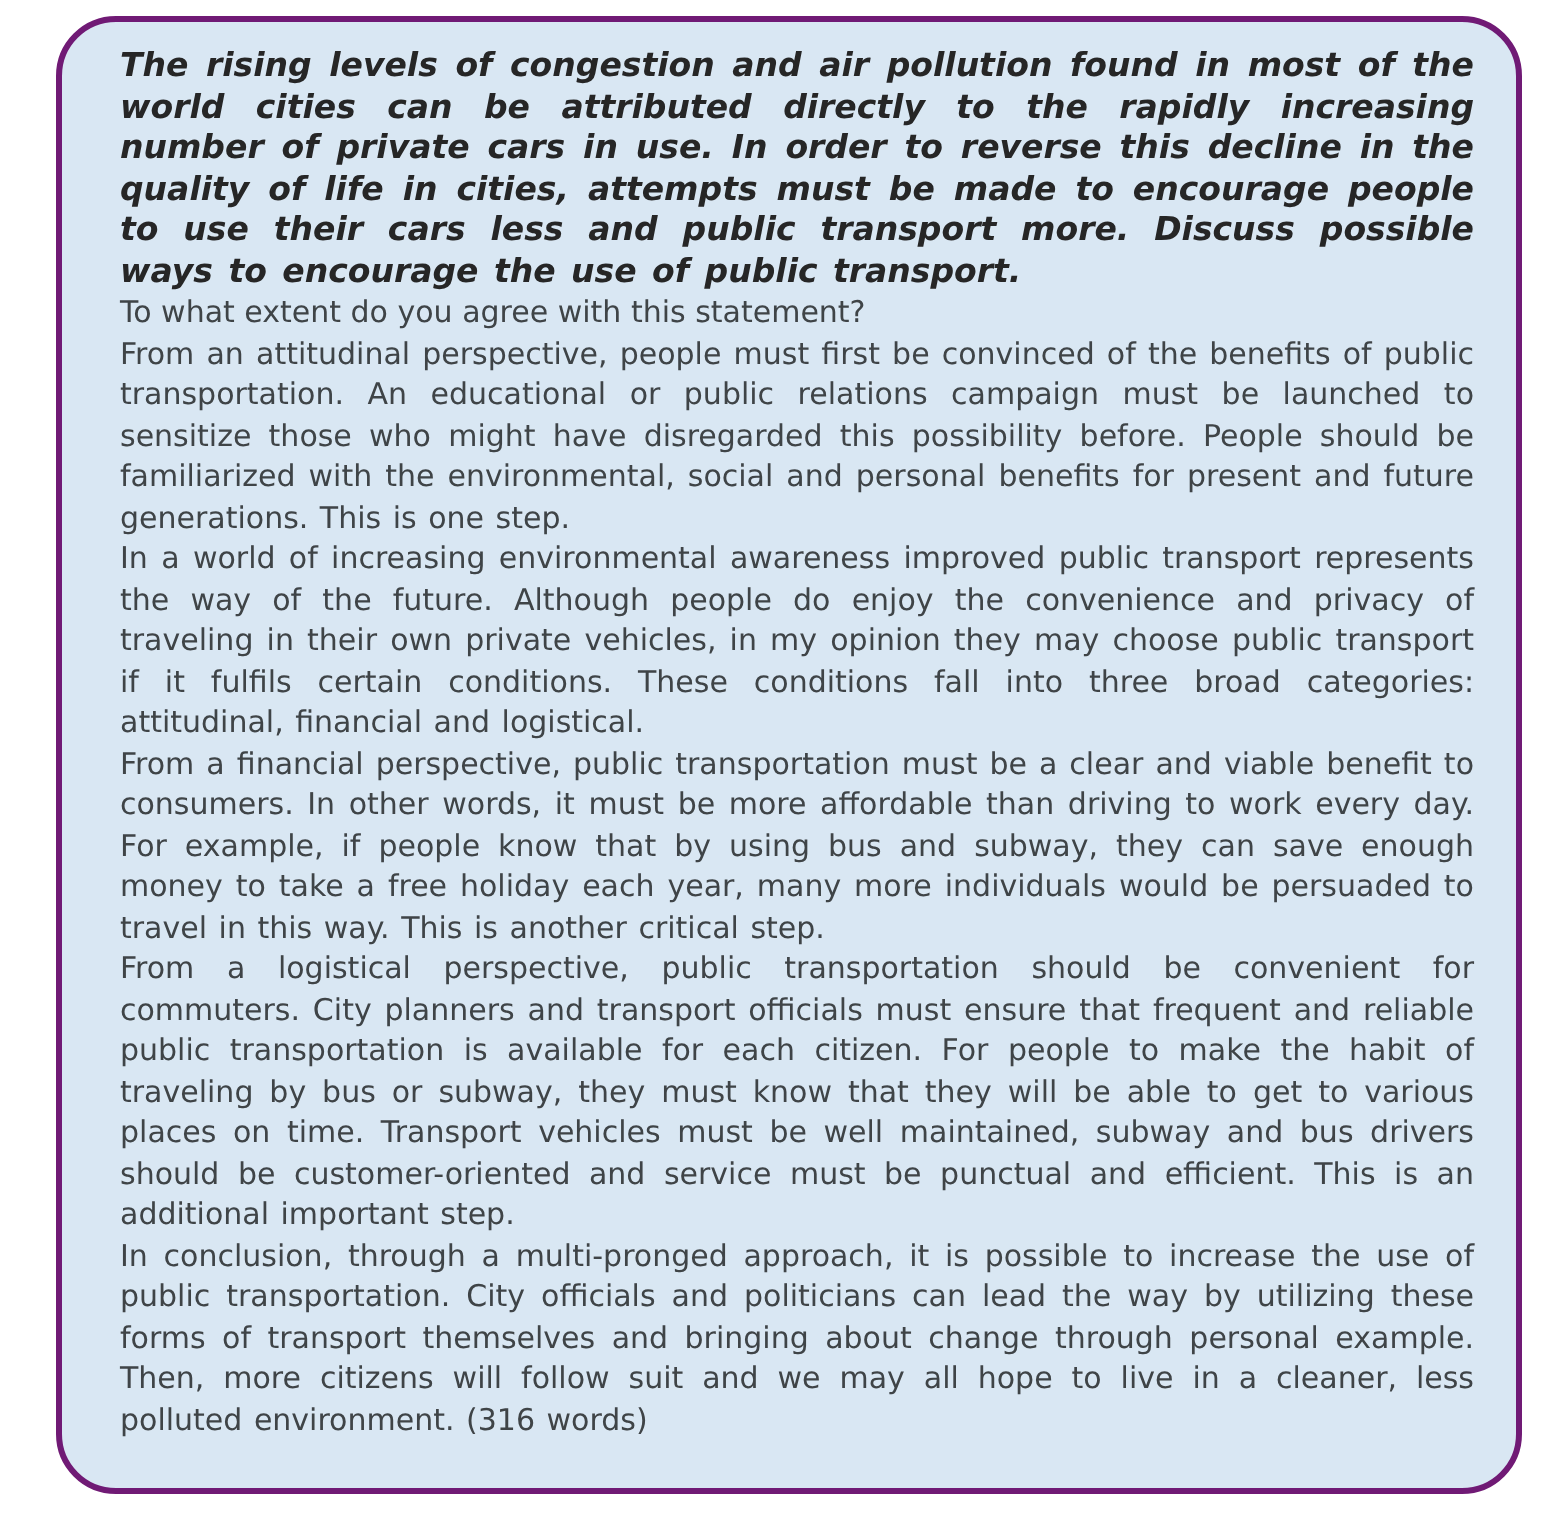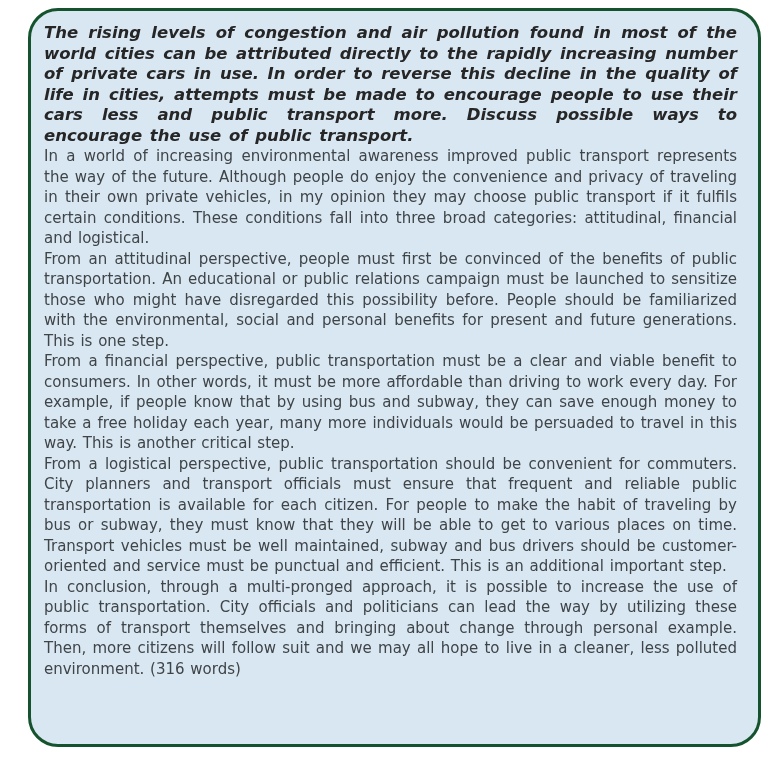--- a/index.html
+++ b/index.html
@@ -11,23 +11,23 @@
     font-family: "DejaVu Sans", "Liberation Sans", sans-serif;
   }
   .card {
     position: absolute;
     left: 28px;
     top: 8px;
     width: 733px;
     height: 739px;
     box-sizing: border-box;
     background: #d9e7f3;
-    border: 3px solid #14532d;
+    border: 3px solid #701a75;
     border-radius: 30px;
-    padding: 12px 21px 8px 13px;
+    padding: 12px 21px 8px 29px;
     overflow: hidden;
   }
   .prompt {
     margin: 0;
     font-weight: bold;
     font-style: italic;
     font-size: 16.5px;
     line-height: 20.5px;
     color: #262626;
     text-align: justify;
@@ -42,18 +42,19 @@
   .para {
     text-align: justify;
     word-spacing: 1px;
   }
 </style>
 </head>
 <body>
 
 <div class="card">
   <p class="prompt">The rising levels of congestion and air pollution found in most of the world cities can be attributed directly to the rapidly increasing number of private cars in use. In order to reverse this decline in the quality of life in cities, attempts must be made to encourage people to use their cars less and public transport more. Discuss possible ways to encourage the use of public transport.</p>
+  <p class="line">To what extent do you agree with this statement?</p>
+  <p class="para">From an attitudinal perspective, people must first be convinced of the benefits of public transportation. An educational or public relations campaign must be launched to sensitize those who might have disregarded this possibility before. People should be familiarized with the environmental, social and personal benefits for present and future generations. This is one step.</p>
   <p class="para">In a world of increasing environmental awareness improved public transport represents the way of the future. Although people do enjoy the convenience and privacy of traveling in their own private vehicles, in my opinion they may choose public transport if it fulfils certain conditions. These conditions fall into three broad categories: attitudinal, financial and logistical.</p>
-  <p class="para">From an attitudinal perspective, people must first be convinced of the benefits of public transportation. An educational or public relations campaign must be launched to sensitize those who might have disregarded this possibility before. People should be familiarized with the environmental, social and personal benefits for present and future generations. This is one step.</p>
   <p class="para">From a financial perspective, public transportation must be a clear and viable benefit to consumers. In other words, it must be more affordable than driving to work every day. For example, if people know that by using bus and subway, they can save enough money to take a free holiday each year, many more individuals would be persuaded to travel in this way. This is another critical step.</p>
   <p class="para">From a logistical perspective, public transportation should be convenient for commuters. City planners and transport officials must ensure that frequent and reliable public transportation is available for each citizen. For people to make the habit of traveling by bus or subway, they must know that they will be able to get to various places on time. Transport vehicles must be well maintained, subway and bus drivers should be customer-oriented and service must be punctual and efficient. This is an additional important step.</p>
   <p class="para">In conclusion, through a multi-pronged approach, it is possible to increase the use of public transportation. City officials and politicians can lead the way by utilizing these forms of transport themselves and bringing about change through personal example. Then, more citizens will follow suit and we may all hope to live in a cleaner, less polluted environment. (316 words)</p>
 </div>
 
 </body></html>

